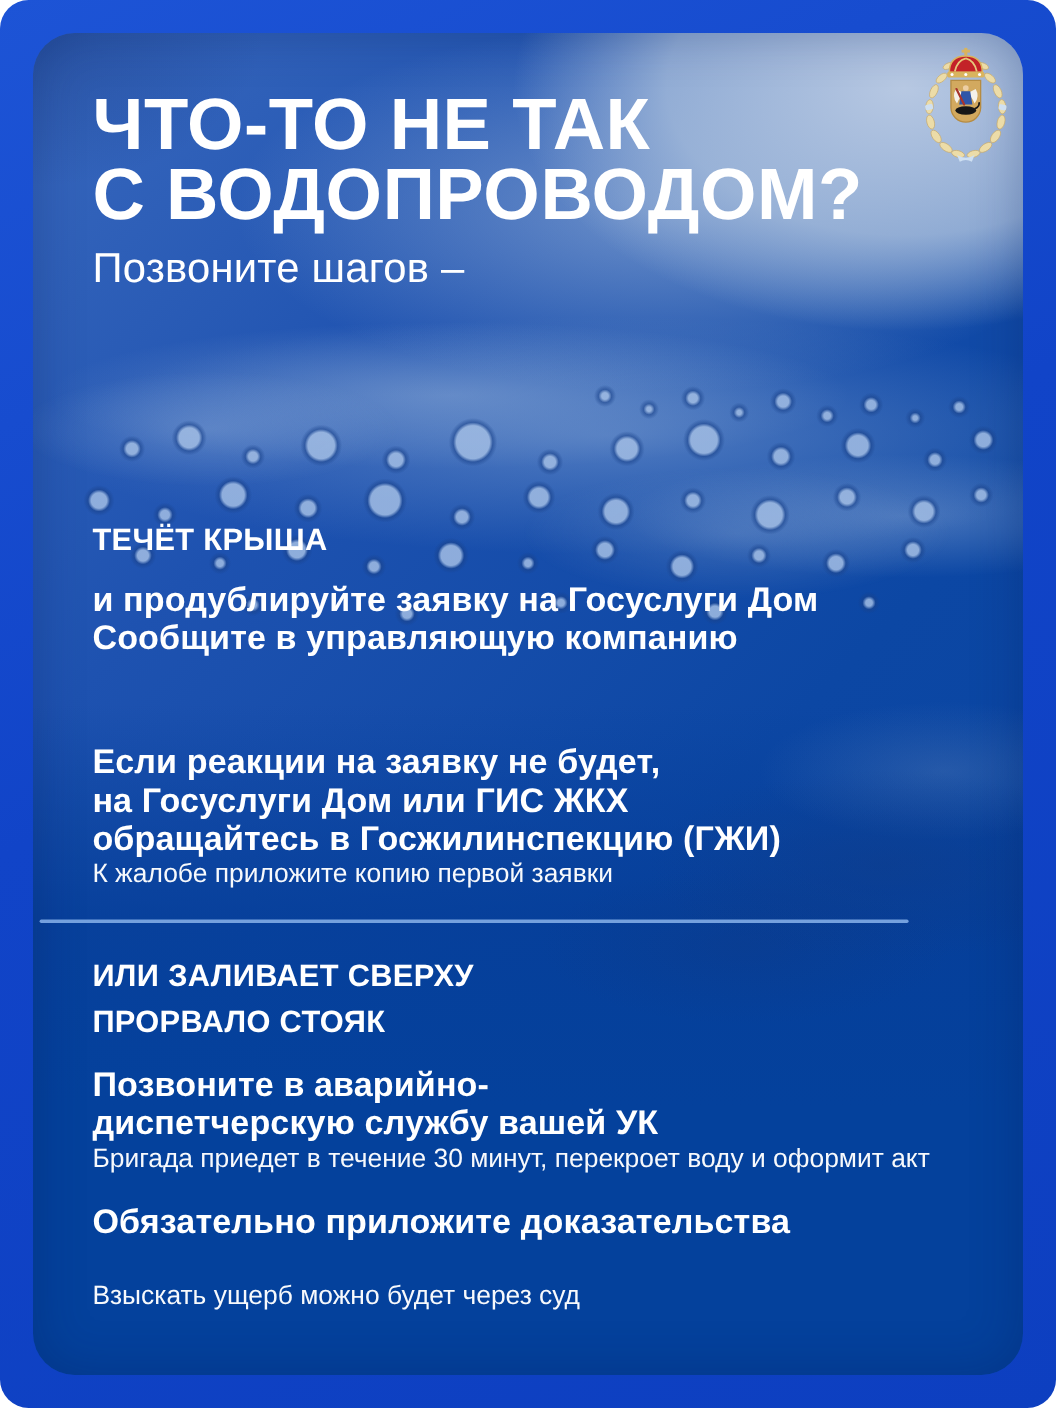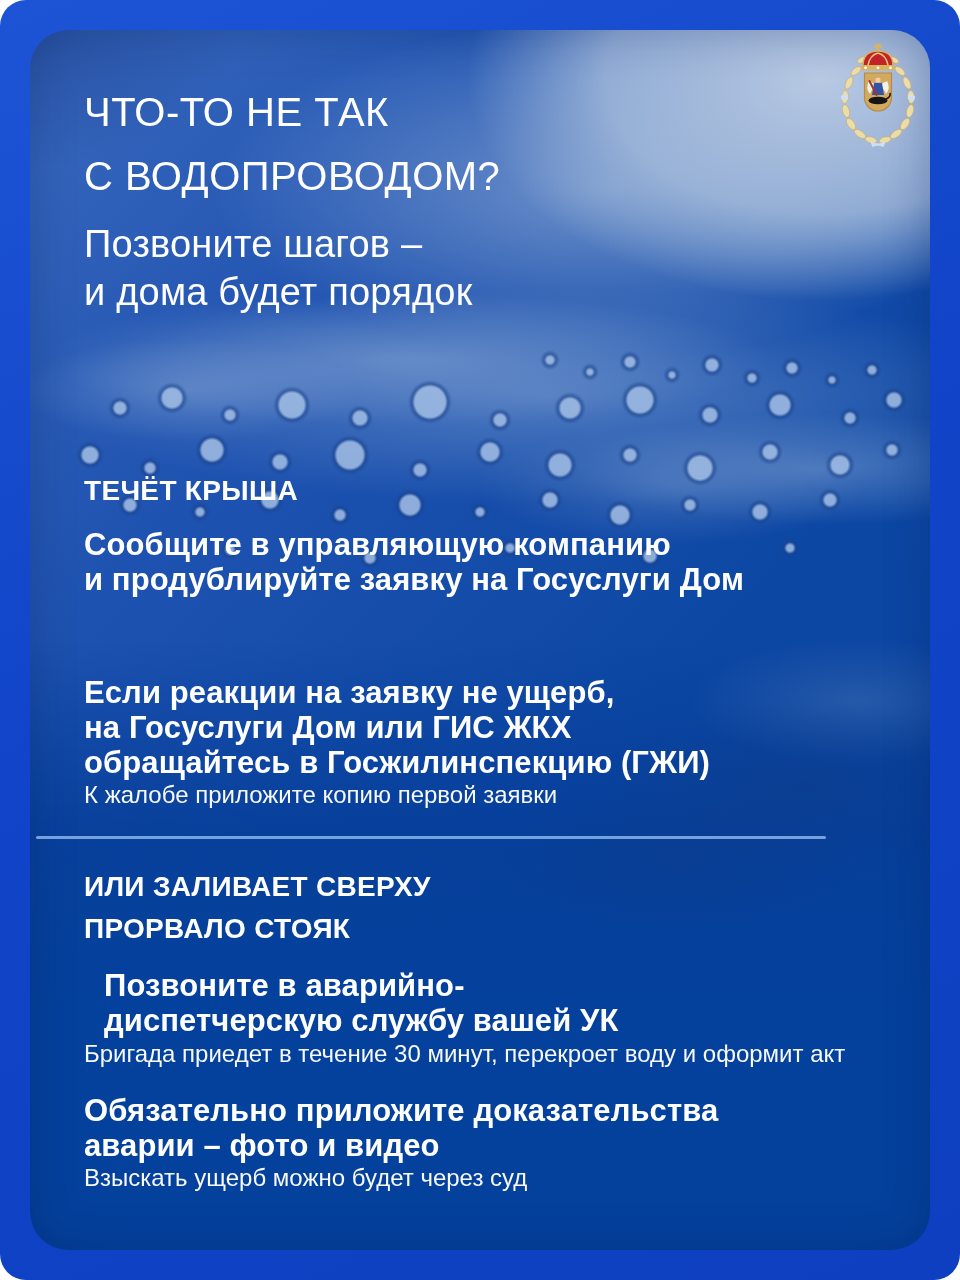--- a/index.html
+++ b/index.html
@@ -32,35 +32,35 @@
       
       radial-gradient(ellipse 300px 200px at 0% 0%, rgba(12,44,116,.35) 0%, rgba(12,44,116,0) 70%),
       
       linear-gradient(180deg, rgba(6,63,155,0) 50%, rgba(5,62,153,.85) 66%, #04419c 80%),
       
       linear-gradient(135deg,#3a69be 0%,#1e52b0 30%,#0c47a4 62%,#0643a0 100%);
     box-shadow:inset 0 0 46px rgba(2,24,84,.28);
   }
   .droplets{position:absolute;left:0;top:0;right:0;bottom:0;filter:blur(.4px);}
   .textblock{position:absolute;color:#ffffff;white-space:nowrap;}
-  .t-title{font-size:40px;font-weight:400;line-height:64px;letter-spacing:.5px;}
+  .t-title{font-size:66px;font-weight:700;line-height:64px;letter-spacing:.5px;}
   .t-sub{font-size:38px;font-weight:400;line-height:48px;letter-spacing:.2px;}
   .t-h{font-size:28px;font-weight:700;line-height:42px;letter-spacing:.3px;}
   .t-action{font-size:31px;font-weight:700;line-height:35px;letter-spacing:.1px;}
   .t-note{font-size:24px;font-weight:400;line-height:31px;color:rgba(255,255,255,.97);}
   .pos-title{left:54px;top:50px;}
   .pos-subtitle{left:54px;top:190px;}
   .pos-h1{left:54px;top:440px;}
   .pos-act1{left:54px;top:497px;}
   .pos-note1{left:54px;top:569px;}
   .pos-act2{left:54px;top:645px;}
   .pos-note2{left:54px;top:749px;}
   .divider{position:absolute;left:6px;top:806px;width:790px;height:3px;background:#7fa9e4;border-radius:2px;opacity:.92;}
   .pos-h2{left:54px;top:836px;}
-  .pos-act3{left:54px;top:938px;margin-left:20px;}
+  .pos-act3{left:54px;top:938px;}
   .pos-note3{left:54px;top:1008px;}
   .pos-act4{left:54px;top:1063px;}
   .pos-note4{left:54px;top:1132px;}
   .emblem{position:absolute;left:800px;top:13px;width:96px;height:106px;}
 </style>
 </head>
 <body>
 
 <div class="poster">
   <div class="panel">
@@ -111,32 +111,31 @@
         <path d="M56,56 q5,-2 4,-6" stroke="#161616" stroke-width="1.6" fill="none"></path>
       </g>
     </svg>
 
     <div class="textblock t-title pos-title">
       <div>ЧТО-ТО НЕ ТАК</div>
       <div>С ВОДОПРОВОДОМ?</div>
     </div>
     <div class="textblock t-sub pos-subtitle">
       <div>Позвоните шагов –</div>
-      <div>и дома будет порядок</div>
     </div>
 
     <div class="textblock t-h pos-h1">
       <div>ТЕЧЁТ КРЫША</div>
     </div>
     <div class="textblock t-action pos-act1">
+      <div>и продублируйте заявку на Госуслуги Дом</div>
       <div>Сообщите в управляющую компанию</div>
-      <div>и продублируйте заявку на Госуслуги Дом</div>
     </div>
     <div class="textblock t-action pos-act2">
-      <div>Если реакции на заявку не ущерб,</div>
+      <div>Если реакции на заявку не будет,</div>
       <div>на Госуслуги Дом или ГИС ЖКХ</div>
       <div>обращайтесь в Госжилинспекцию (ГЖИ)</div>
     </div>
     <div class="textblock t-note pos-note2">
       <div>К жалобе приложите копию первой заявки</div>
     </div>
 
     <div class="divider"></div>
 
     <div class="textblock t-h pos-h2">
@@ -145,19 +144,18 @@
     </div>
     <div class="textblock t-action pos-act3">
       <div>Позвоните в аварийно-</div>
       <div>диспетчерскую службу вашей УК</div>
     </div>
     <div class="textblock t-note pos-note3">
       <div>Бригада приедет в течение 30 минут, перекроет воду и оформит акт</div>
     </div>
     <div class="textblock t-action pos-act4">
       <div>Обязательно приложите доказательства</div>
-      <div>аварии – фото и видео</div>
     </div>
     <div class="textblock t-note pos-note4">
       <div>Взыскать ущерб можно будет через суд</div>
     </div>
   </div>
 </div>
 
 </body></html>

